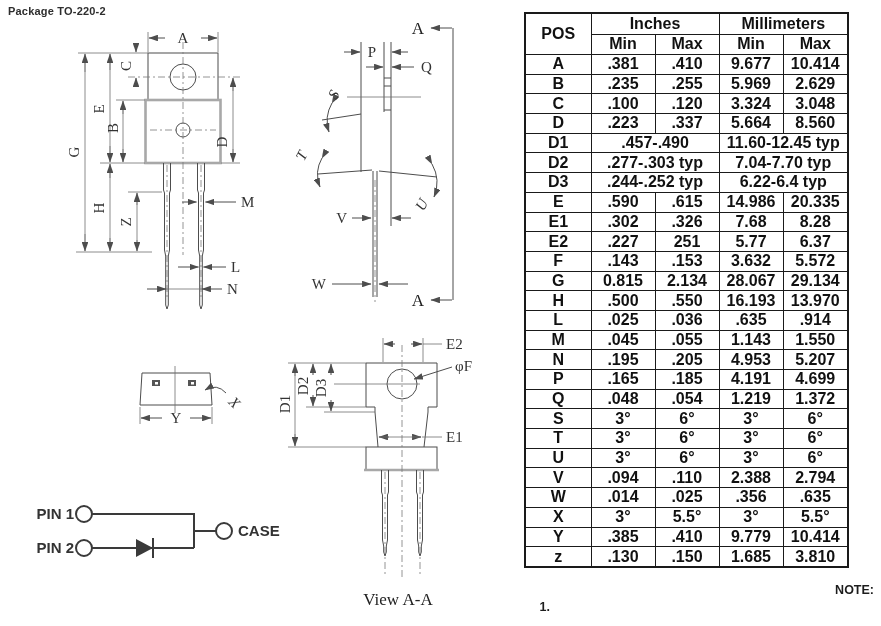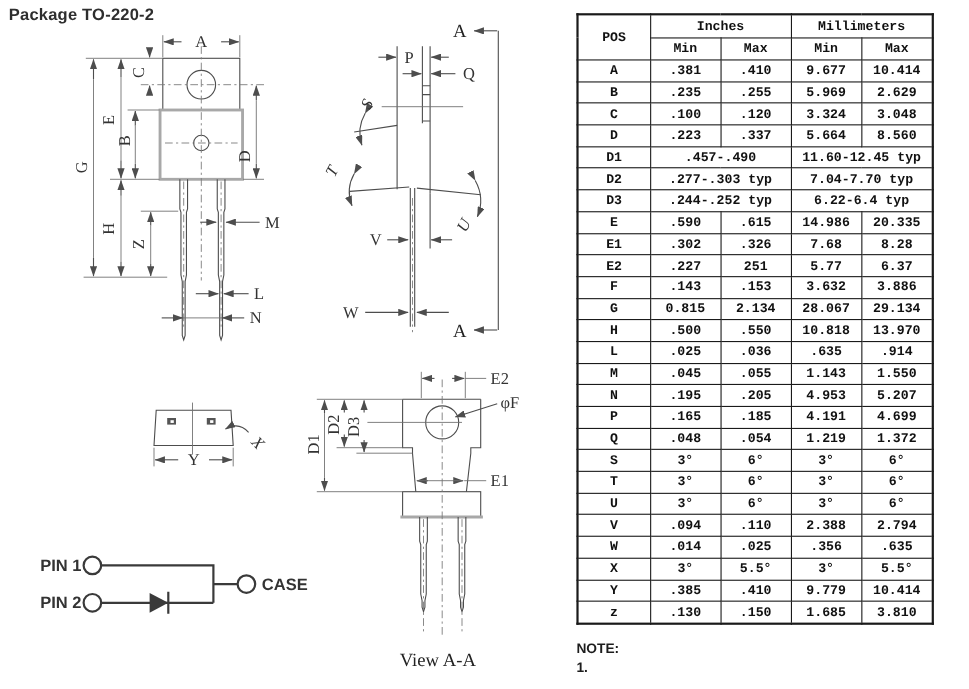--- a/index.html
+++ b/index.html
@@ -1,41 +1,41 @@
 <!DOCTYPE html>
 <html><head>
 <meta charset="utf-8">
 <style>
   html,body{margin:0;padding:0;background:#fff;}
   .page{position:relative;width:881px;height:626px;background:#fff;overflow:hidden;
         font-family:"Liberation Sans",sans-serif;}
-  .title{position:absolute;left:8px;top:5px;font-size:15px;font-weight:600;color:#2e2e2e;
+  .title{position:absolute;left:8px;top:5px;font-size:11px;font-weight:600;color:#2e2e2e;
          letter-spacing:.2px;}
   
   .drawsvg{position:absolute;left:0;top:0;}
   .ln{stroke:#4d4d4d;stroke-width:1;fill:none;}
   .lt{stroke:#6f6f6f;stroke-width:.8;fill:none;}
   .gray{stroke:#a8a8a8;stroke-width:2.6;fill:none;}
   .dash{stroke:#7a7a7a;stroke-width:.8;fill:none;stroke-dasharray:7 3 2 3;}
   .dim{font-family:"Liberation Serif",serif;font-size:15px;fill:#333;}
   .dimi{font-family:"Liberation Serif",serif;font-style:italic;font-size:15px;fill:#333;}
   .cap{font-family:"Liberation Serif",serif;font-size:17px;fill:#222;}
   .schln{stroke:#3a3a3a;stroke-width:2;fill:none;}
   .schtx{font-family:"Liberation Sans",sans-serif;font-size:15px;font-weight:600;fill:#333;}
   
   .dim-table{position:absolute;left:524px;top:12px;border-collapse:collapse;
-             font-family:Liberation Mono, monospace;font-size:12px;font-weight:bold;color:#111;
+             font-family:Liberation Sans, sans-serif;font-size:16px;font-weight:bold;color:#111;
              table-layout:fixed;padding-left:40px;}
   .dim-table th,.dim-table td{border:1.5px solid #1a1a1a;text-align:center;vertical-align:middle;
              padding:0;}
   .dim-table th{height:19.5px;}
   .dim-table td{height:18.7px;font-weight:bold;}
   .dim-table{border:2px solid #1a1a1a;}
   .note{position:absolute;left:524px;top:582px;width:350px;
-        font-size:12.5px;font-weight:600;color:#1d1d1d;line-height:17px;}
+        font-size:12.5px;font-weight:600;color:#1d1d1d;line-height:17px;text-align:right;}
   .note .item{display:flex;}
   .note .num{width:26px;flex:none;}
 </style>
 </head>
 <body>
 
 <div class="page">
 
   <div class="title">Package TO-220-2</div>
 
@@ -325,34 +325,34 @@
           <td>.227</td>
           <td>251</td>
           <td>5.77</td>
           <td>6.37</td>
         </tr>
         <tr>
           <td>F</td>
           <td>.143</td>
           <td>.153</td>
           <td>3.632</td>
-          <td>3.886</td>
+          <td>5.572</td>
         </tr>
         <tr>
           <td>G</td>
           <td>0.815</td>
           <td>2.134</td>
           <td>28.067</td>
           <td>29.134</td>
         </tr>
         <tr>
           <td>H</td>
           <td>.500</td>
           <td>.550</td>
-          <td>10.818</td>
+          <td>16.193</td>
           <td>13.970</td>
         </tr>
         <tr>
           <td>L</td>
           <td>.025</td>
           <td>.036</td>
           <td>.635</td>
           <td>.914</td>
         </tr>
         <tr>

